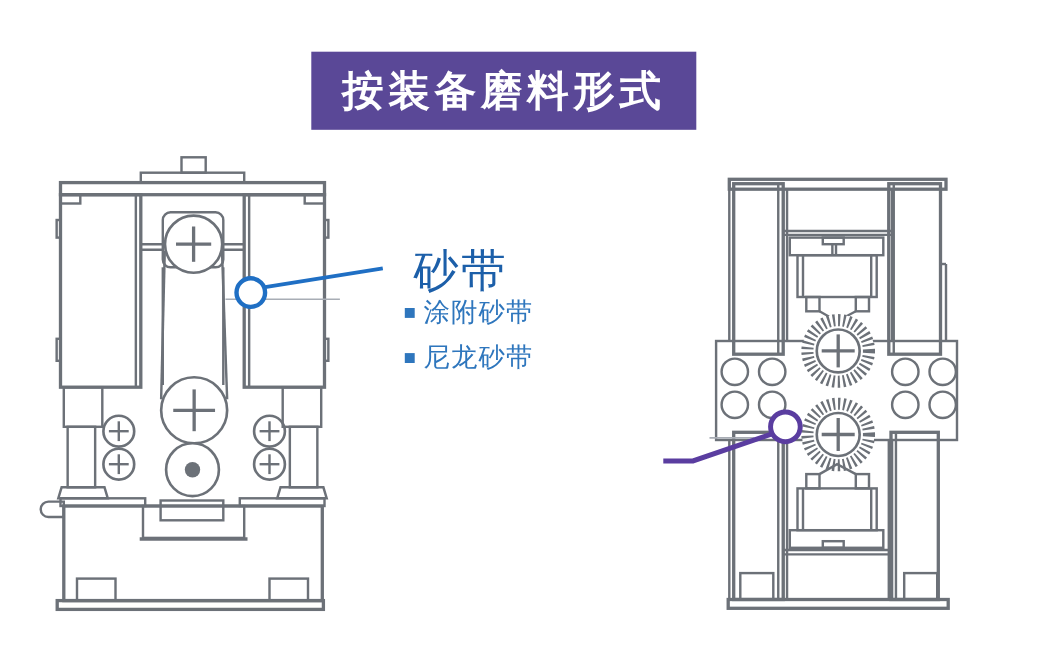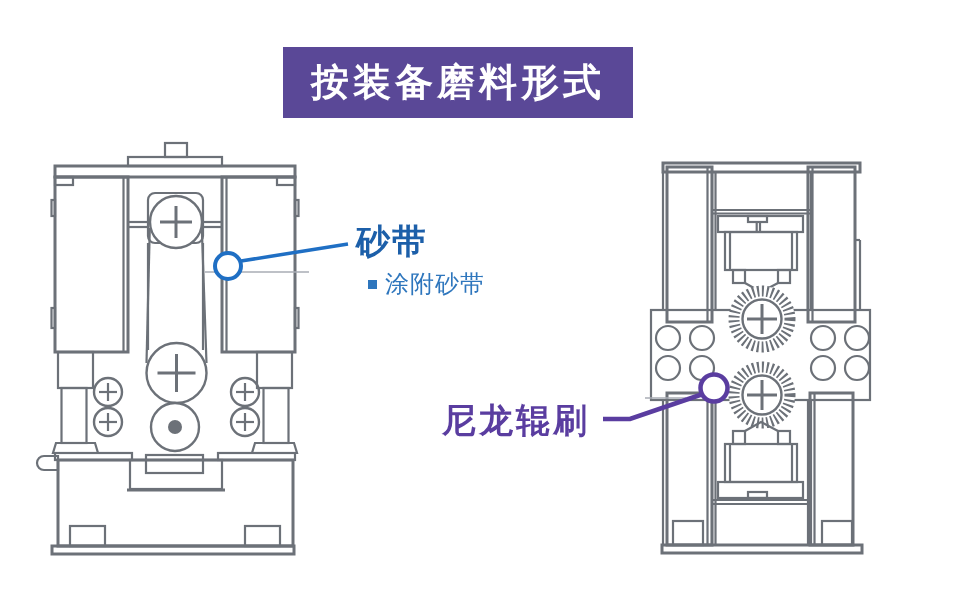--- a/index.html
+++ b/index.html
@@ -11,21 +11,21 @@
   html,body{margin:0;padding:0;}
   body{font-family:"Liberation Sans",sans-serif;background:#fff;}
   .stage{position:relative;width:960px;height:610px;background:#fff;overflow:hidden;}
   .banner{position:absolute;left:283px;top:47px;width:350px;height:71px;
     background:var(--banner-bg);display:flex;align-items:center;justify-content:center;}
   .banner span{color:var(--banner-text);font-size:38px;font-weight:bold;letter-spacing:4px;white-space:nowrap;}
   svg.machine{position:absolute;}
   .m-left{left:30px;top:138px;width:290px;height:430px;}
   .m-right{left:640px;top:150px;width:240px;height:410px;}
   svg.overlay{position:absolute;left:0;top:0;width:960px;height:610px;pointer-events:none;z-index:5;}
-  .label-belt{position:absolute;left:356px;top:219px;font-size:34px;font-weight:bold;
+  .label-belt{position:absolute;left:376px;top:219px;font-size:41px;font-weight:normal;
     letter-spacing:2px;color:var(--belt-label);white-space:nowrap;z-index:6;}
   .belt-list{position:absolute;left:368px;top:272px;margin:0;padding:0;list-style:none;z-index:6;}
   .belt-list li{display:flex;align-items:center;height:24px;margin-bottom:17px;white-space:nowrap;font-family:Liberation Mono, monospace;}
   .belt-list .bullet{display:inline-block;width:9px;height:9px;background:var(--belt-item);margin-right:8px;flex:none;}
   .belt-list .txt{font-size:24px;color:var(--belt-item);letter-spacing:1px;}
   .label-brush{position:absolute;left:442px;top:398px;font-size:34px;font-weight:bold;
     letter-spacing:3px;color:var(--brush-accent);white-space:nowrap;z-index:6;}
   .ln{fill:none;stroke:var(--machine-line);stroke-width:2.2;}
   .ln3{fill:none;stroke:var(--machine-line);stroke-width:3;}
   .lnf{fill:#fff;stroke:var(--machine-line);stroke-width:2.4;}
@@ -208,17 +208,20 @@
     <circle cx="714" cy="388" r="13.5" fill="#ffffff" stroke="var(--brush-accent)" stroke-width="4.5"></circle>
   </svg>
 
   <div class="label-belt">砂带</div>
 
   <ul class="belt-list">
     <li>
       <span class="bullet"></span>
       <span class="txt">涂附砂带</span>
     </li>
+    <li>
+      <span class="bullet"></span>
+      <span class="txt">尼龙砂带</span>
+    </li>
   </ul>
 
-  <div class="label-brush">尼龙辊刷</div>
 
 </div>
 
 </body></html>

